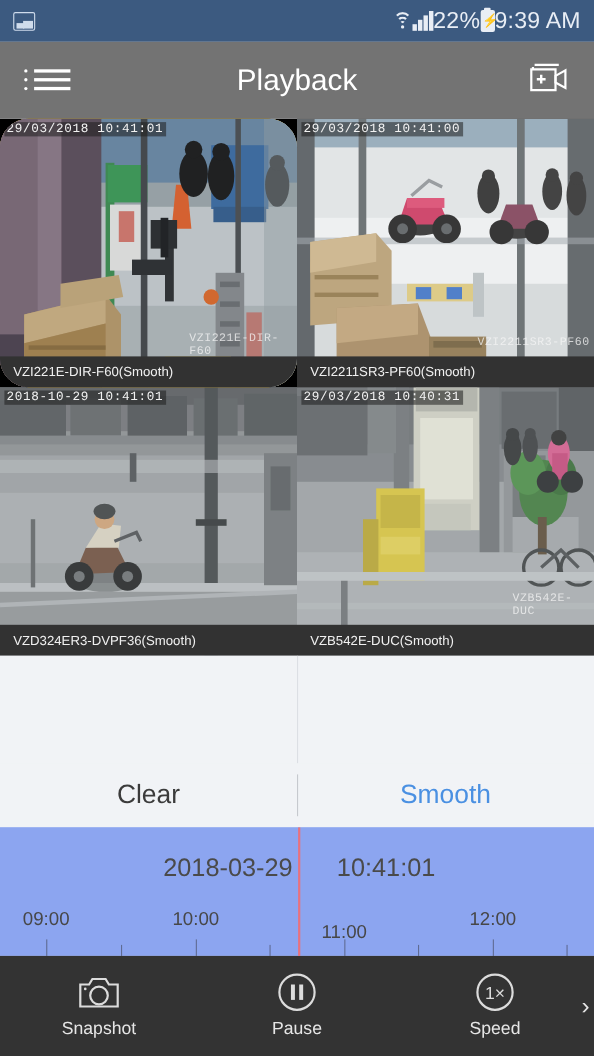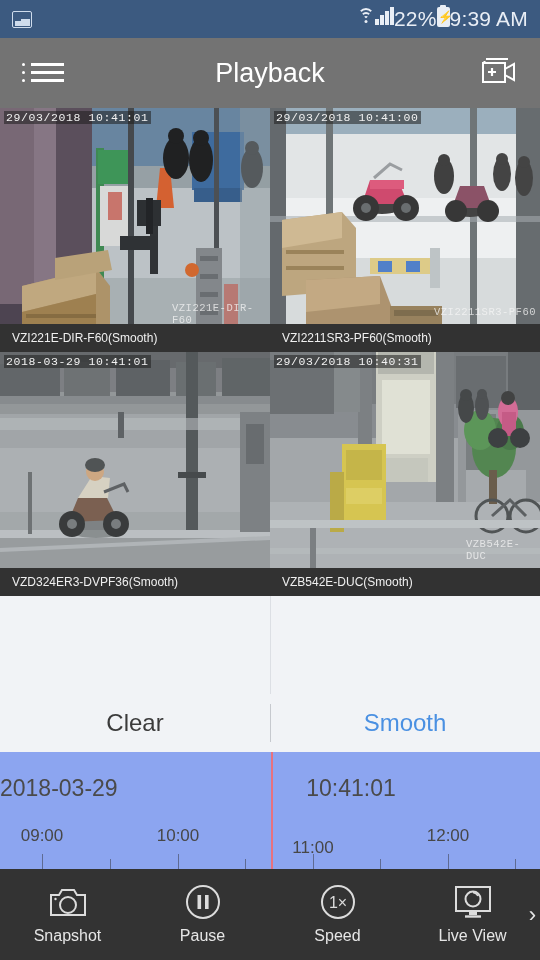--- a/index.html
+++ b/index.html
@@ -17,21 +17,21 @@
     display:flex; align-items:center; justify-content:space-between;
     padding:0 12px; color:#e9eef5;
   }
   #status-left { display:flex; align-items:center; gap:8px; }
   .photo-ico { width:20px; height:17px; border:1.6px solid #cfdcec; border-radius:2px;
                position:relative; overflow:hidden; background:#3c5a80; }
   .photo-ico::before { content:""; position:absolute; left:2px; bottom:1px; width:7px; height:5px;
                        background:#cfdcec; }
   .photo-ico::after { content:""; position:absolute; left:8px; bottom:1px; width:9px; height:7px;
                       background:#cfdcec; }
-  #status-right { display:flex; gap:0; font-size:21px; letter-spacing:.2px; }
+  #status-right { display:flex; align-items:center; gap:0; font-size:21px; letter-spacing:.2px; }
   .wifi-ico { width:19px; height:18px; position:relative; }
   .wifi-ico i { position:absolute; left:50%; transform:translateX(-50%);
                 border:2px solid #e9eef5; border-bottom:none;
                 border-left-color:transparent; border-right-color:transparent;
                 border-radius:50% 50% 0 0 / 100% 100% 0 0; }
   .wifi-ico i:nth-child(1){ width:17px; height:9px; top:1px; }
   .wifi-ico i:nth-child(2){ width:11px; height:6px; top:5px; }
   .wifi-ico i:nth-child(3){ width:5px;  height:3px; top:9px; }
   .wifi-ico i:nth-child(4){ width:3px; height:3px; top:13px; border:none;
                             background:#e9eef5; border-radius:50%; }
@@ -59,21 +59,21 @@
   .menu-row { display:flex; align-items:center; gap:6px; margin:5px 0; }
   .menu-row u { width:3px; height:3px; background:#fff; border-radius:50%; display:block; }
   .menu-row s { flex:1; height:2.4px; background:#fff; display:block; }
   #add-cam-btn { position:absolute; right:20px; top:50%; transform:translateY(-50%);
                  width:46px; height:36px; }
 
   
   #camera-grid { width:540px; height:488px; background:#000;
                  display:grid; grid-template-columns:1fr 1fr; grid-template-rows:1fr 1fr; }
   .cam-cell { position:relative; overflow:hidden; background:#2b2b2b; }
-  .cam-cell.selected { outline:2px solid #d4a521; outline-offset:-2px; z-index:3; }
+  .cam-cell.selected { outline:2px solid #d4a521; outline-offset:-2px; z-index:3;border-radius:26px; }
   .cam-video { position:absolute; inset:0; }
   .cam-ts { position:absolute; top:3px; left:4px; z-index:4;
             font-family:"Liberation Mono", monospace; font-size:11.5px;
             color:#f2f2f2; background:rgba(30,30,30,.55); padding:0 2px;
             letter-spacing:.6px; white-space:nowrap; }
   .cam-label { position:absolute; left:0; right:0; bottom:0; height:28px; z-index:4;
                background:#323232; color:#f0f0f0; font-size:12px;
                display:flex; align-items:center; padding-left:12px; white-space:nowrap; }
   .cam-wm { position:absolute; z-index:3; font-family:"Liberation Mono", monospace;
             font-size:10.5px; color:rgba(245,245,245,.75); letter-spacing:.5px; }
@@ -88,21 +88,21 @@
                  position:relative; }
   .stream-tab { flex:1; text-align:center; font-size:24px; }
   .stream-tab.inactive { color:#3b3b3b; }
   .stream-tab.active { color:#4a90e2; }
   #tab-divider { position:absolute; left:270px; top:10px; bottom:10px; width:1px;
                  background:#c6c9ce; }
 
   
   #timeline { height:117px; background:#8ca5f0; position:relative; overflow:hidden; }
   #timeline-top { height:72px; display:flex; align-items:center; position:relative; }
-  #tl-date { position:absolute; left:0; width:266px; text-align:left;
+  #tl-date { position:absolute; left:0; width:266px; text-align:right;
              font-size:23px; color:#4a4a4a; }
   #tl-time { position:absolute; left:276px; width:150px; text-align:center;
              font-size:23px; color:#4a4a4a; }
   #playhead { position:absolute; left:271px; top:0; bottom:0; width:2px;
               background:#e8727e; z-index:6; }
   #tl-labels { position:absolute; left:0; right:0; top:74px; height:24px; }
   .tl-label { position:absolute; font-size:17px; color:#474747; transform:translateX(-50%); }
   #tl-ticks { position:absolute; left:0; right:0; bottom:0; height:16px; }
   .tl-tick { position:absolute; bottom:0; width:1.4px; background:#5f6b93; }
   .tl-tick.major { height:15px; }
@@ -317,21 +317,21 @@
         <circle cx="116" cy="172" r="13" fill="#1e2021"></circle>
         <circle cx="116" cy="172" r="5" fill="#6a6e71"></circle>
         <path d="M104 140 L124 132 L128 140" stroke="#4a4d50" stroke-width="3" fill="none"></path>
         <rect x="28" y="120" width="4" height="62" fill="#5d6164"></rect>
         <rect x="240" y="60" width="30" height="120" fill="#6f7376"></rect>
         <rect x="246" y="72" width="18" height="40" fill="#565a5d"></rect>
         <rect x="118" y="60" width="6" height="26" fill="#4a4e51"></rect>
         <rect x="0" y="0" width="270" height="244" fill="#c7ccd0" opacity="0.16"></rect>
       </svg>
     </div>
-    <div class="cam-ts">2018-03-29 10:41:01</div>
+    <div class="cam-ts">2018-10-29 10:41:01</div>
     <div class="cam-label">VZD324ER3-DVPF36(Smooth)</div>
   </div>
 
   <div class="cam-cell">
     <div class="cam-video">
       <svg width="270" height="244" viewBox="0 0 270 244" preserveAspectRatio="none">
         <rect x="0" y="0" width="270" height="244" fill="#8f9397"></rect>
         <rect x="0" y="0" width="270" height="58" fill="#6a6e72"></rect>
         <rect x="0" y="52" width="270" height="40" fill="#7d8185"></rect>
         <rect x="0" y="86" width="270" height="158" fill="#9ca0a3"></rect>
@@ -442,27 +442,15 @@
   <div class="tb-item">
     <div class="tb-ico">
       <svg width="36" height="36" viewBox="0 0 36 36">
         <circle cx="18" cy="18" r="16" fill="none" stroke="#dcdcdc" stroke-width="2"></circle>
         <text x="18" y="24" text-anchor="middle" fill="#dcdcdc" font-family="Liberation Sans, sans-serif" font-size="16">1×</text>
       </svg>
     </div>
     <div class="tb-label">Speed</div>
   </div>
 
-  <div class="tb-item">
-    <div class="tb-ico">
-      <svg width="40" height="34" viewBox="0 0 40 34" fill="none" stroke="#dcdcdc" stroke-width="2">
-        <rect x="3" y="2" width="34" height="24"></rect>
-        <circle cx="20" cy="14" r="7.5"></circle>
-        <path d="M20 7.5 A6.5 6.5 0 0 1 25 11" stroke-width="1.6"></path>
-        <path d="M16 30 H24 V26 H16 Z" fill="#dcdcdc" stroke="none"></path>
-        <path d="M12 31.5 H28" stroke-width="2.4"></path>
-      </svg>
-    </div>
-    <div class="tb-label">Live View</div>
-  </div>
 
   <div id="tb-more">›</div>
 </div>
 
 </body></html>

